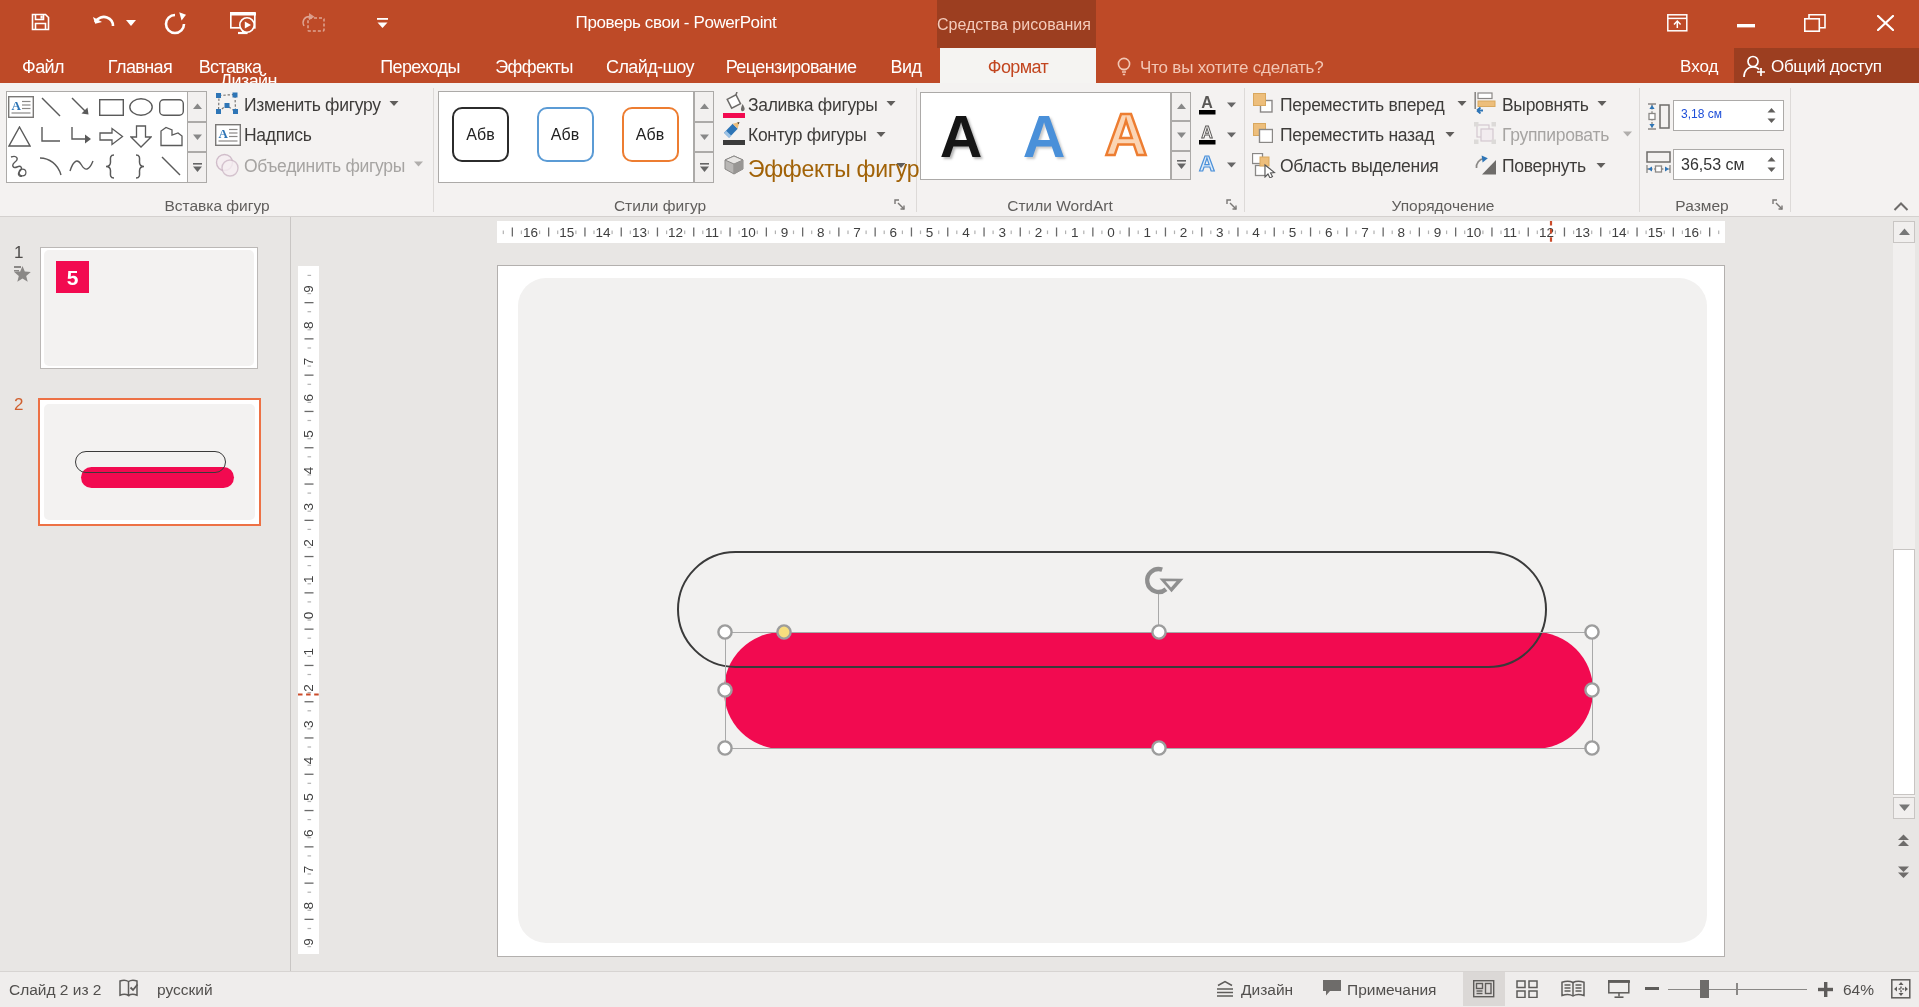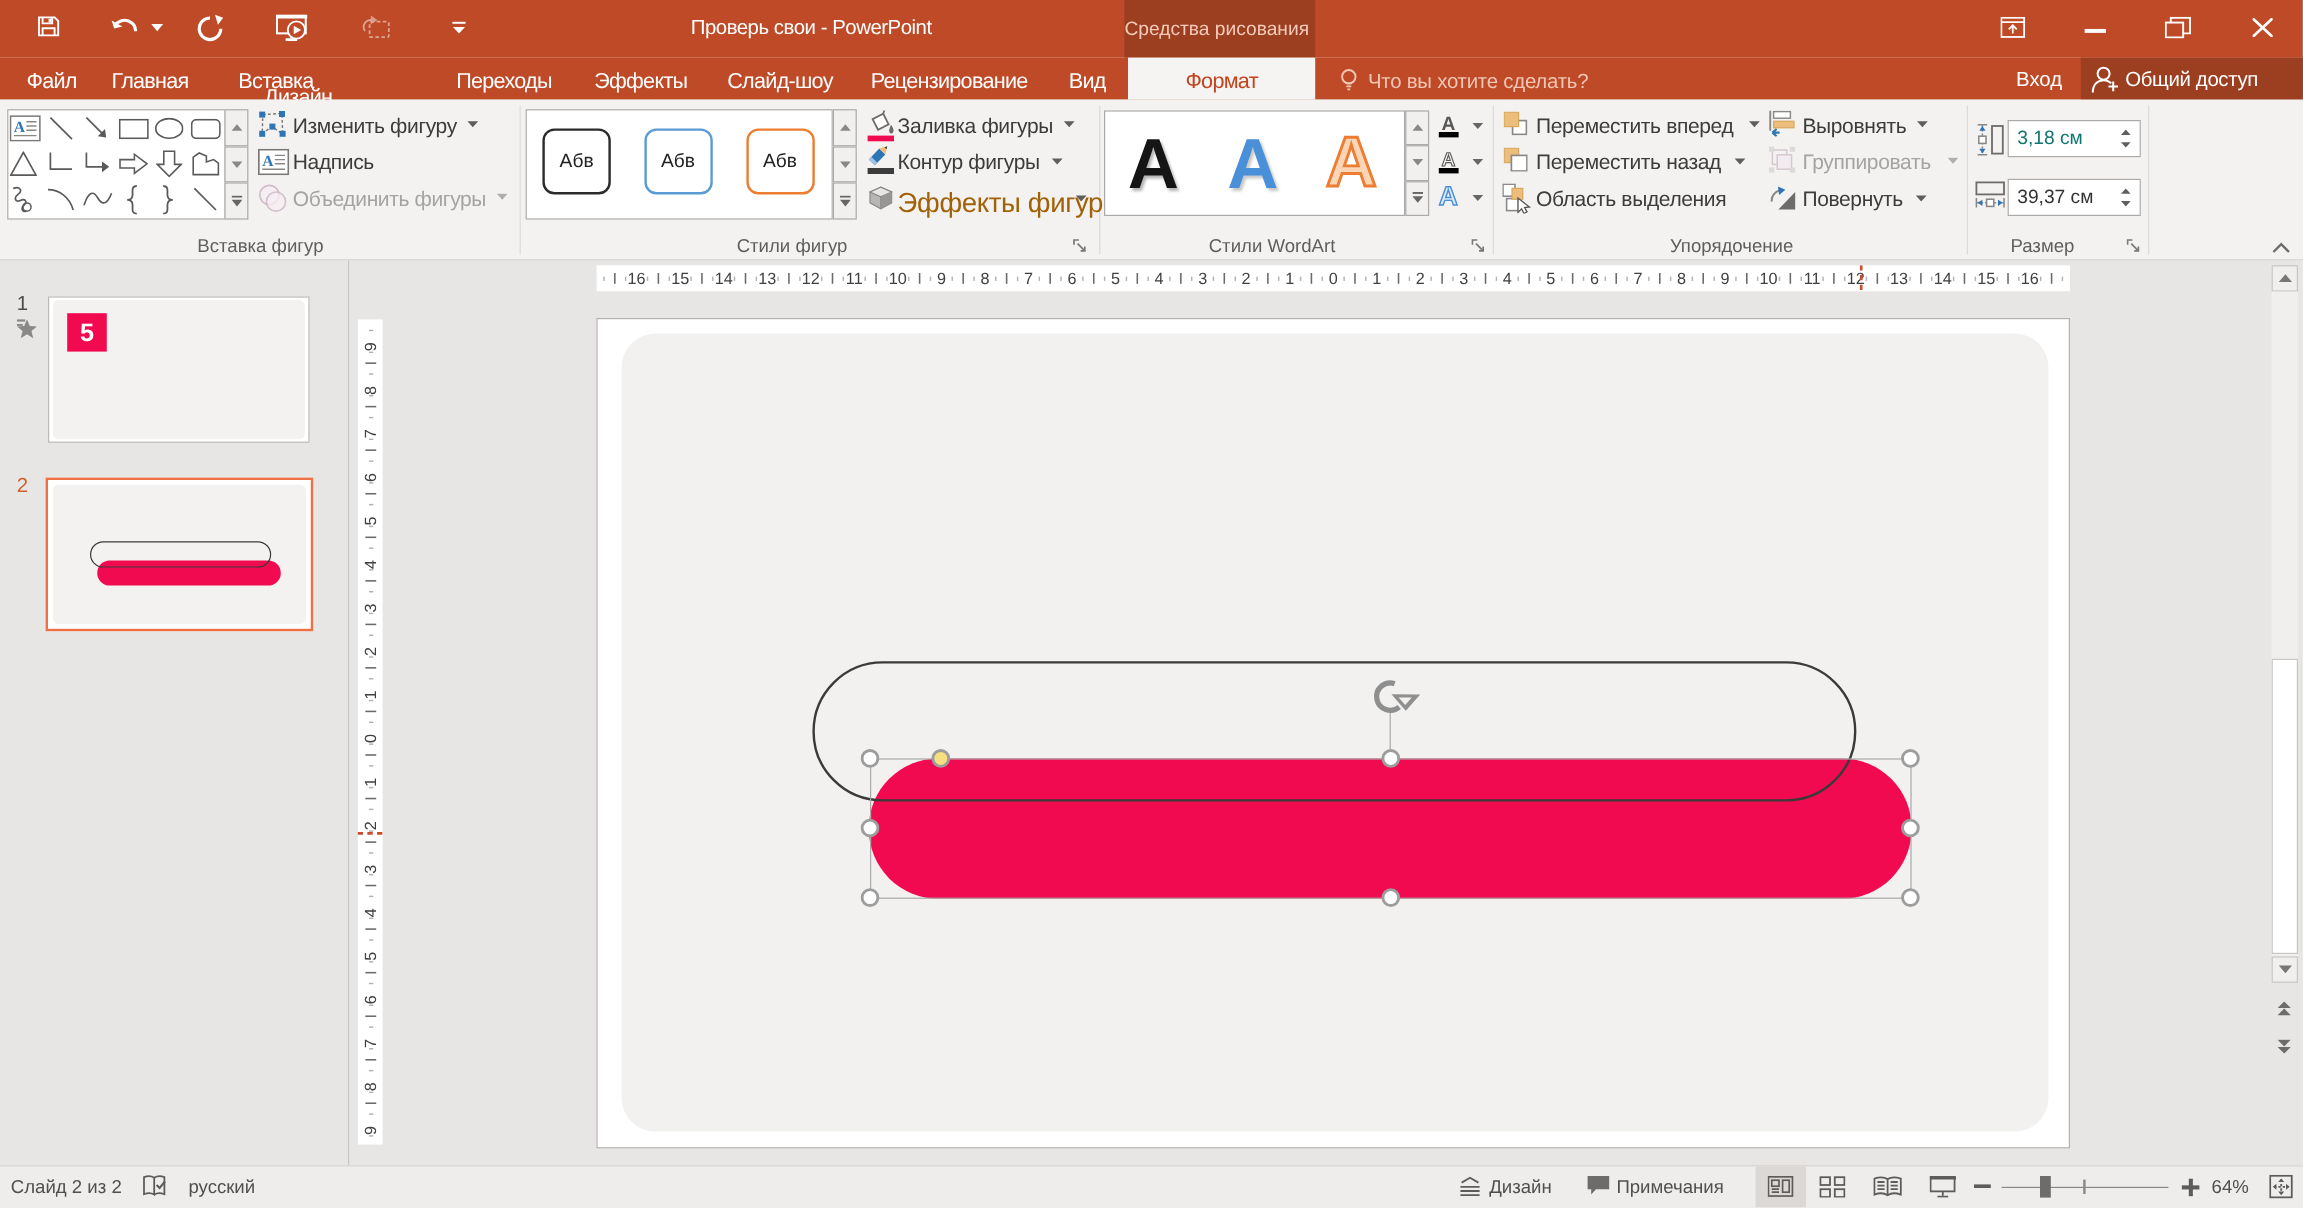--- a/index.html
+++ b/index.html
@@ -76,21 +76,21 @@
       <g stroke="#fff" stroke-width="2.2" stroke-linecap="round">
         <line x1="1" y1="1" x2="16" y2="15"></line>
         <line x1="16" y1="1" x2="1" y2="15"></line>
       </g>
     </svg>
 <div class="abs" style="left:0;top:48px;width:1919px;height:35px;background:#BE4A27"></div>
 <div class="abs" style="left:1734px;top:48px;width:185px;height:35px;background:#9C3E20"></div>
 <div class="abs" style="left:940px;top:48px;width:156px;height:35px;background:#F5F4F2"></div>
 <div class="txt" style="left:0px;top:57px;width:0;height:0"></div>
 <div class="txt" style="left:43px;top:57px;width:200px;margin-left:-100px;text-align:center;font-size:18px;letter-spacing:-0.6px;color:#fff">Файл</div>
-<div class="txt" style="left:125px;top:57px;width:200px;margin-left:-100px;text-align:center;font-size:18px;letter-spacing:-0.6px;color:#fff">Главная</div>
+<div class="txt" style="left:140px;top:57px;width:200px;margin-left:-100px;text-align:center;font-size:18px;letter-spacing:-0.6px;color:#fff">Главная</div>
 <div class="txt" style="left:230px;top:57px;width:200px;margin-left:-100px;text-align:center;font-size:18px;letter-spacing:-0.6px;color:#fff">Вставка</div>
 <div class="txt" style="left:320px;top:71px;width:200px;margin-left:-100px;text-align:left;font-size:18px;letter-spacing:-0.6px;color:#fff">Дизайн</div>
 <div class="txt" style="left:420px;top:57px;width:200px;margin-left:-100px;text-align:center;font-size:18px;letter-spacing:-0.6px;color:#fff">Переходы</div>
 <div class="txt" style="left:534px;top:57px;width:200px;margin-left:-100px;text-align:center;font-size:18px;letter-spacing:-0.6px;color:#fff">Эффекты</div>
 <div class="txt" style="left:650px;top:57px;width:200px;margin-left:-100px;text-align:center;font-size:18px;letter-spacing:-0.6px;color:#fff">Слайд-шоу</div>
 <div class="txt" style="left:791px;top:57px;width:200px;margin-left:-100px;text-align:center;font-size:18px;letter-spacing:-0.6px;color:#fff">Рецензирование</div>
 <div class="txt" style="left:906px;top:57px;width:200px;margin-left:-100px;text-align:center;font-size:18px;letter-spacing:-0.6px;color:#fff">Вид</div>
 <div class="txt" style="left:1018px;top:57px;width:200px;margin-left:-100px;text-align:center;font-size:18px;letter-spacing:-0.6px;color:#C2451F">Формат</div>
 <svg style="position:absolute;left:1115px;top:56px" width="18" height="20" viewBox="0 0 18 20">
       <g fill="none" stroke="#F2C6B4" stroke-width="1.6">
@@ -382,36 +382,36 @@
 <svg style="position:absolute;left:1646px;top:103px" width="26" height="27" viewBox="0 0 26 27">
       <g stroke="#8A8886" stroke-width="1.3" fill="none">
         <path d="M2 1 h8 M2 26 h8"></path>
         <path d="M6 1 v25" stroke-dasharray="2,1.6"></path>
       </g>
       <rect x="3" y="10.5" width="6" height="6" fill="#fff" stroke="#8A8886" stroke-width="1.3"></rect>
       <path d="M6 2 L3.4 6 H8.6 Z M6 25 L3.4 21 H8.6 Z" fill="#2E75B6"></path>
       <rect x="14" y="2" width="9" height="23" fill="none" stroke="#6E6C6A" stroke-width="1.5"></rect>
     </svg>
 <div class="abs" style="left:1673px;top:100px;width:111px;height:31px;background:#fff;border:1px solid #ACAAA8"></div>
-<div class="txt" style="left:1681px;top:107px;font-size:16px;color:#0f766e">3,18 см</div>
+<div class="txt" style="left:1681px;top:107px;font-size:12px;color:#1d4ed8">3,18 см</div>
 <svg style="position:absolute;left:1766px;top:106px" width="11" height="19" viewBox="0 0 11 19">
       <path d="M1.5 6.5 L5.5 2 L9.5 6.5 Z" fill="#605E5C"></path>
       <path d="M1.5 12.5 L9.5 12.5 L5.5 17 Z" fill="#605E5C"></path>
     </svg>
 <svg style="position:absolute;left:1645px;top:150px" width="27" height="26" viewBox="0 0 27 26">
       <rect x="2" y="2" width="23" height="10" fill="none" stroke="#6E6C6A" stroke-width="1.5"></rect>
       <g stroke="#8A8886" stroke-width="1.3" fill="none">
         <path d="M2 15 v8 M25 15 v8"></path>
         <path d="M2 19 h23" stroke-dasharray="2,1.6"></path>
       </g>
       <rect x="10.5" y="16" width="6" height="6" fill="#fff" stroke="#8A8886" stroke-width="1.3"></rect>
       <path d="M3 19 L7 16.4 V21.6 Z M24 19 L20 16.4 V21.6 Z" fill="#2E75B6"></path>
     </svg>
 <div class="abs" style="left:1673px;top:149px;width:111px;height:31px;background:#fff;border:1px solid #ACAAA8"></div>
-<div class="txt" style="left:1681px;top:156px;font-size:16px;color:#333">39,37 см</div>
+<div class="txt" style="left:1681px;top:156px;font-size:16px;color:#333">36,53 см</div>
 <svg style="position:absolute;left:1766px;top:155px" width="11" height="19" viewBox="0 0 11 19">
       <path d="M1.5 6.5 L5.5 2 L9.5 6.5 Z" fill="#605E5C"></path>
       <path d="M1.5 12.5 L9.5 12.5 L5.5 17 Z" fill="#605E5C"></path>
     </svg>
 <div class="txt" style="left:217px;top:197px;width:300px;margin-left:-150px;text-align:center;font-size:15.5px;color:#605E5C">Вставка фигур</div>
 <div class="txt" style="left:660px;top:197px;width:300px;margin-left:-150px;text-align:center;font-size:15.5px;color:#605E5C">Стили фигур</div>
 <div class="txt" style="left:1060px;top:197px;width:300px;margin-left:-150px;text-align:center;font-size:15.5px;color:#605E5C">Стили WordArt</div>
 <div class="txt" style="left:1443px;top:197px;width:300px;margin-left:-150px;text-align:center;font-size:15.5px;color:#605E5C">Упорядочение</div>
 <div class="txt" style="left:1702px;top:197px;width:300px;margin-left:-150px;text-align:center;font-size:15.5px;color:#605E5C">Размер</div>
 <svg style="position:absolute;left:894px;top:199px" width="12" height="12" viewBox="0 0 12 12">

